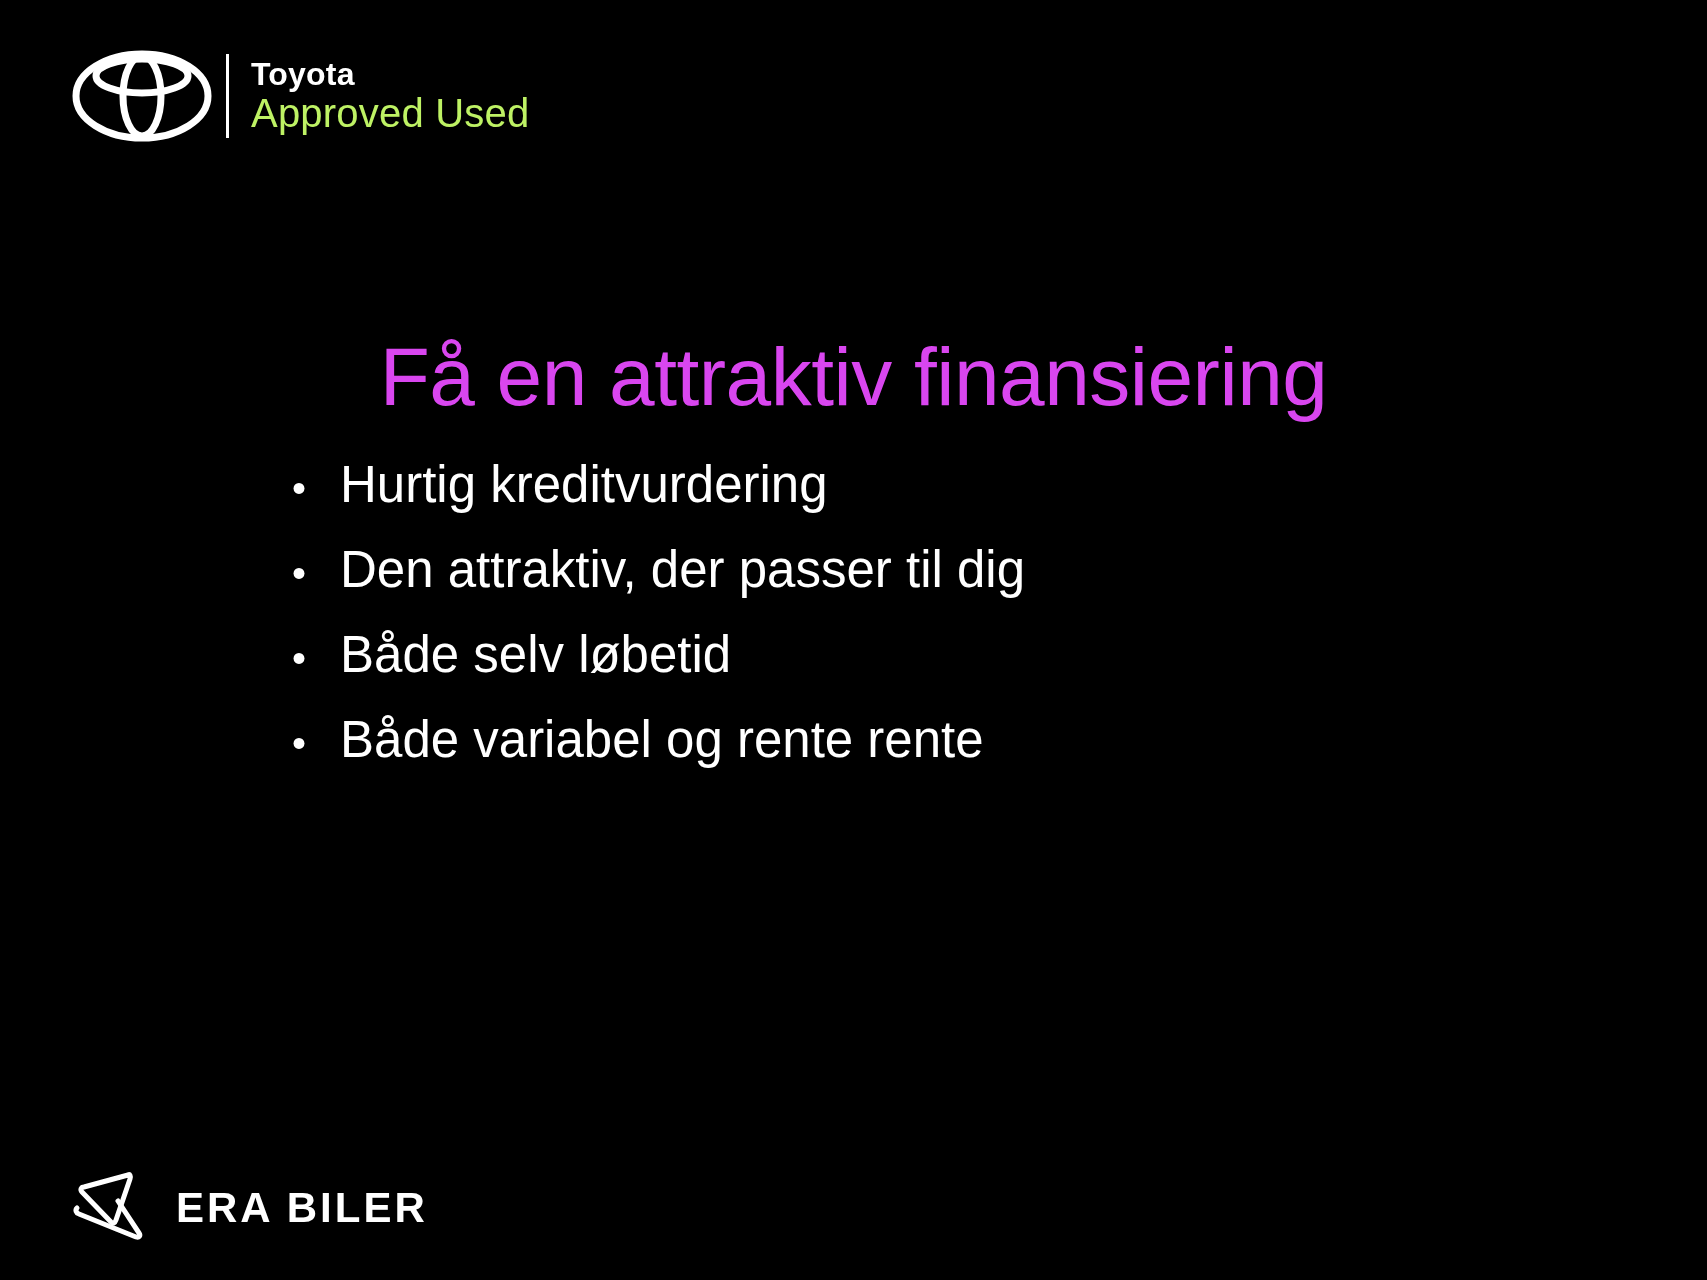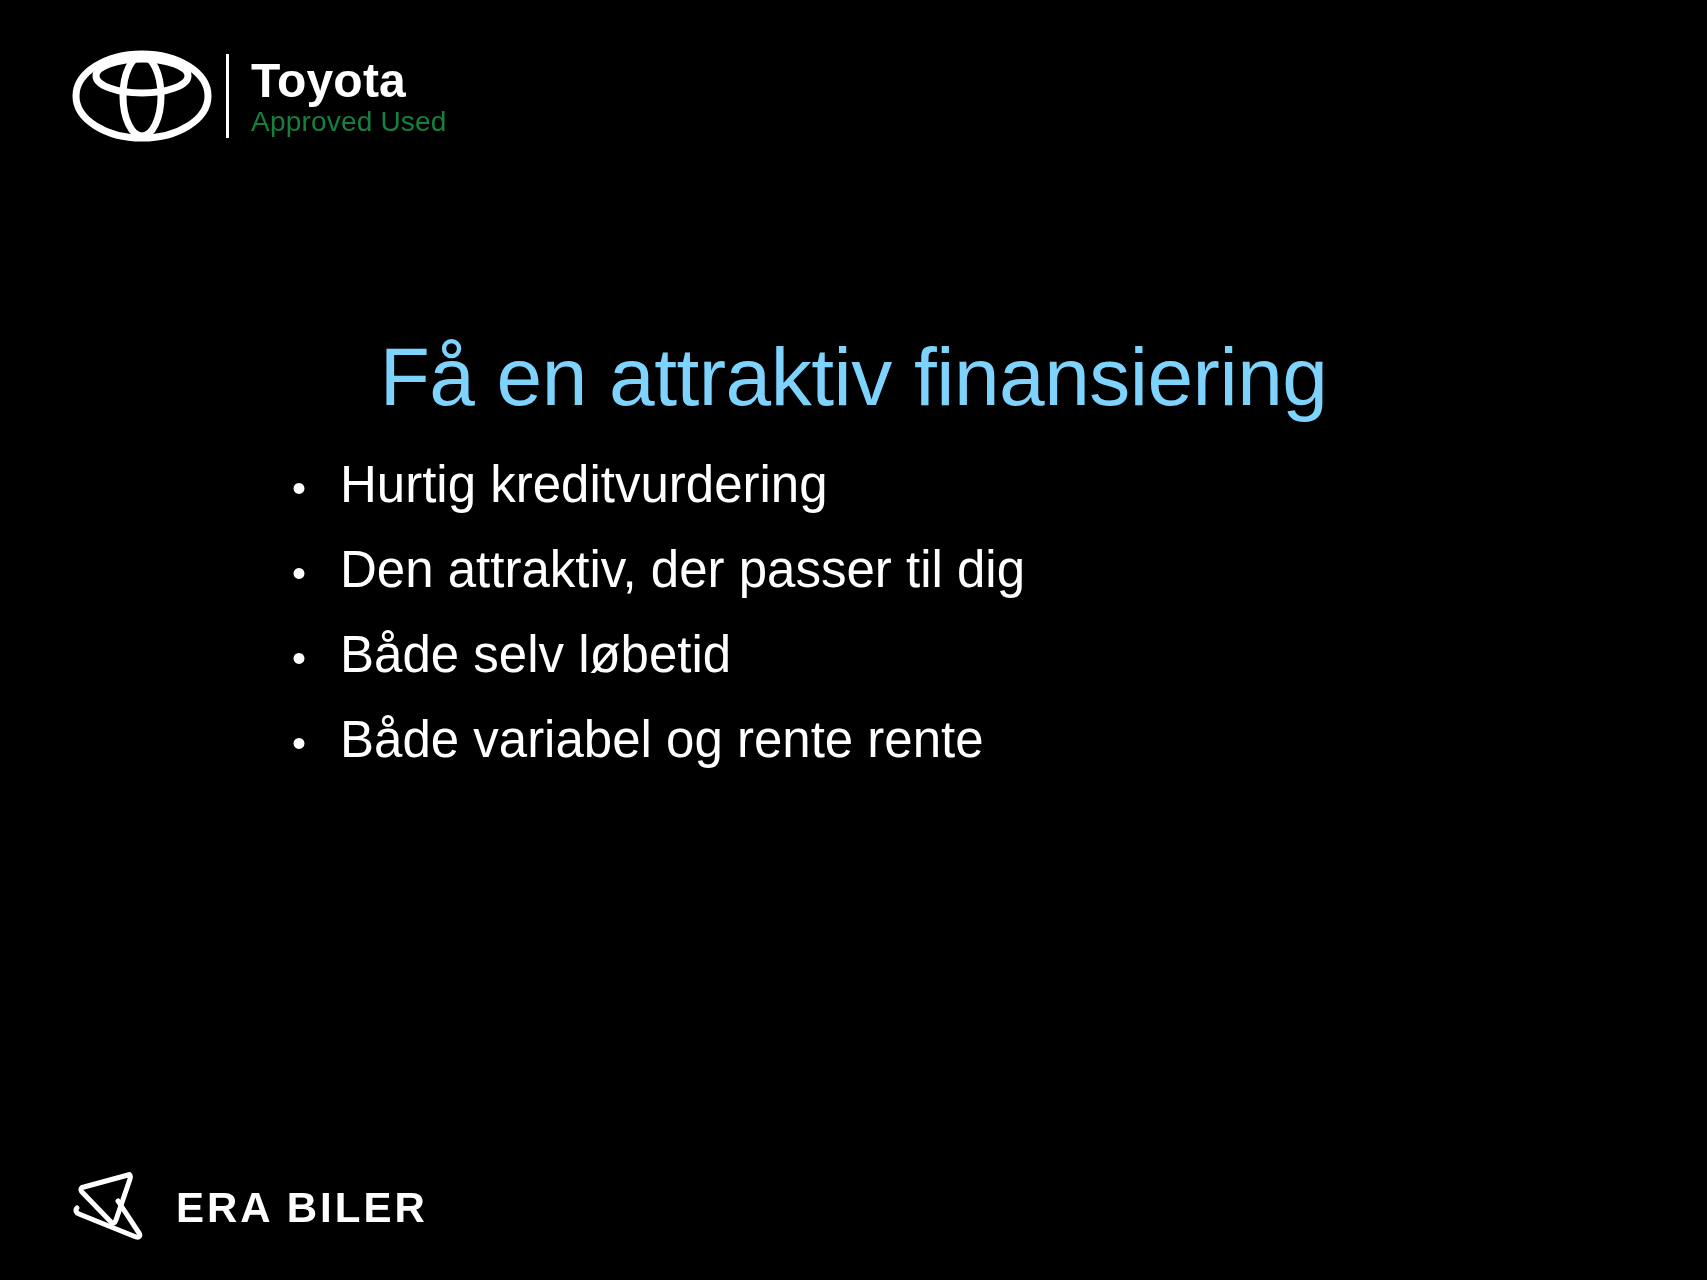--- a/index.html
+++ b/index.html
@@ -44,45 +44,45 @@
     margin-right: 22px;
     flex: none;
   }
   .brand-words {
     display: flex;
     flex-direction: column;
     justify-content: center;
     line-height: 1.06;
   }
   .brand-line-1 {
-    font-size: 48px;
+    font-size: 32px;
     font-weight: 700;
     letter-spacing: 0.2px;
     color: #ffffff;
     white-space: nowrap;
   }
   .brand-line-2 {
-    font-size: 28px;
+    font-size: 40px;
     font-weight: 400;
     letter-spacing: 0.2px;
-    color: #15803d;
+    color: #bef264;
     white-space: nowrap;
   }
 
   
   .content {
     position: absolute;
     left: 0;
     top: 330px;
     width: 1707px;
   }
   .headline {
     font-size: 82px;
     font-weight: 400;
-    color: #7dd3fc;
+    color: #d946ef;
     letter-spacing: -0.5px;
     text-align: center;
     margin: 0 0 18px 0;
     white-space: nowrap;
   }
   .bullet-list {
     list-style: none;
     margin: 0;
     padding: 0;
     width: 1707px;

